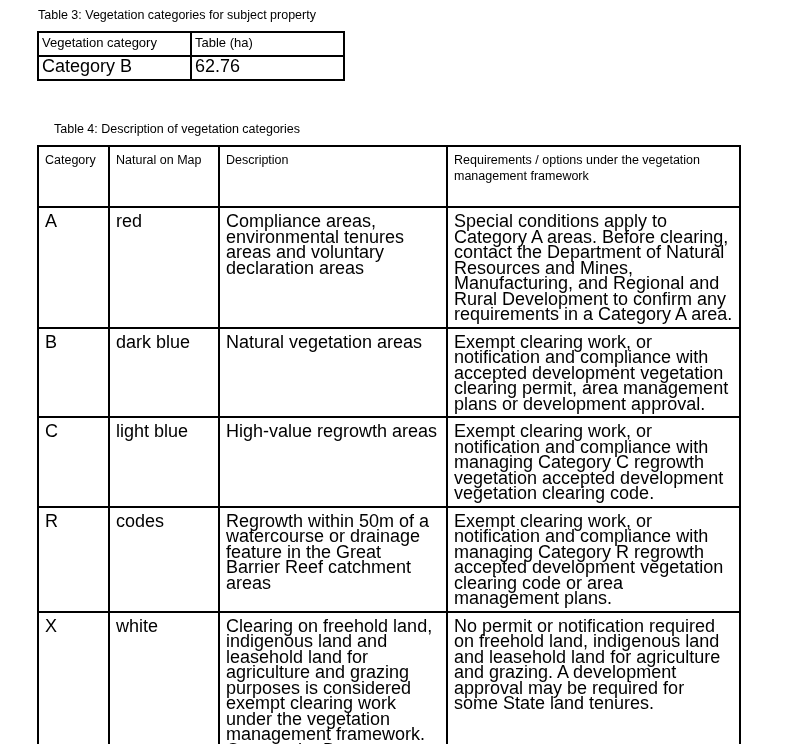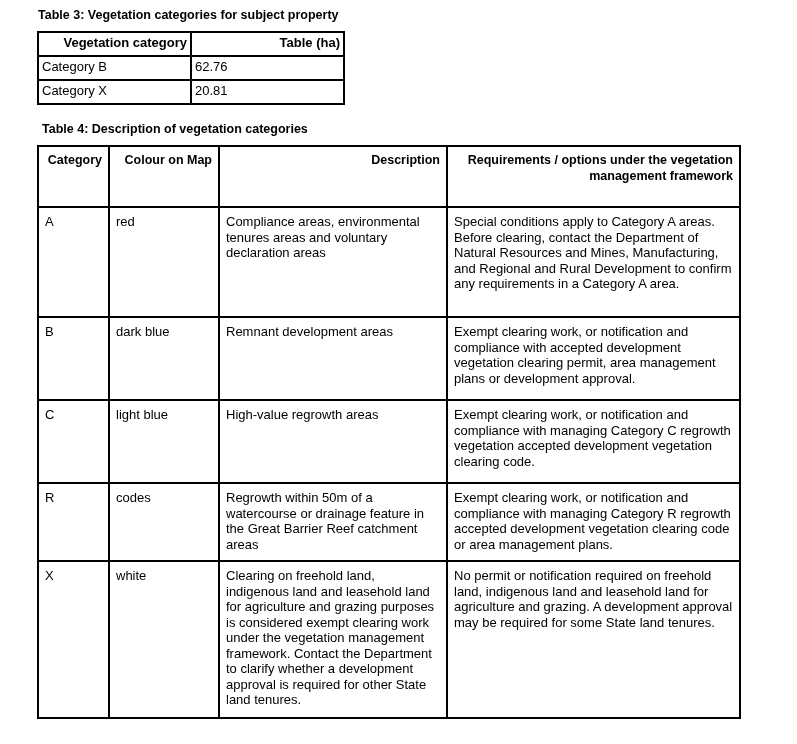--- a/index.html
+++ b/index.html
@@ -11,40 +11,40 @@
     width: 797px;
     height: 744px;
     position: relative;
     font-family: "Liberation Sans", sans-serif;
     color: #000;
     font-size: 12.5px;
     overflow: hidden;
   }
   .caption {
     position: absolute;
-    font-weight: bold;
+    font-weight: normal;
     font-size: 12.5px;
     white-space: nowrap;
   }
   #t3-caption { left: 38px; top: 8px; }
-  #t4-caption { left: 42px; top: 122px; }
+  #t4-caption { left: 54px; top: 122px; }
 
   table {
     position: absolute;
     border-collapse: collapse;
     table-layout: fixed;
   }
   td, th {
     border: 2px solid #000;
     vertical-align: top;
     text-align: left;
-    font-size: 13px;
+    font-size: 18px;
     line-height: 15.5px;
   }
-  th { font-weight: bold; text-align: right; }
+  th { font-weight: normal; }
 
   
   #table3 {
     left: 37px;
     top: 31px;
     width: 306px;
   }
   #table3 th, #table3 td {
     padding: 2px 3px 2px 3px;
     height: 18px;
@@ -80,52 +80,48 @@
   </colgroup>
   <tbody>
       <tr>
     <th>Vegetation category</th>
     <th>Table (ha)</th>
   </tr>
   <tr>
     <td>Category B</td>
     <td>62.76</td>
   </tr>
-  <tr>
-    <td>Category X</td>
-    <td>20.81</td>
-  </tr>
 </tbody>
   </table>
 
 <div id="t4-caption" class="caption">Table 4: Description of vegetation categories</div>
 <table id="table4">
   <colgroup>
     <col style="width:71px">
     <col style="width:110px">
     <col style="width:228px">
     <col style="width:293px">
   </colgroup>
   <tbody>
       <tr class="head">
     <th>Category</th>
-    <th>Colour on Map</th>
+    <th>Natural on Map</th>
     <th>Description</th>
     <th>Requirements / options under the vegetation management framework</th>
   </tr>
   <tr class="r-A">
     <td>A</td>
     <td>red</td>
     <td>Compliance areas, environmental tenures areas and voluntary declaration areas</td>
     <td>Special conditions apply to Category A areas. Before clearing, contact the Department of Natural Resources and Mines, Manufacturing, and Regional and Rural Development to confirm any requirements in a Category A area.</td>
   </tr>
   <tr class="r-B">
     <td>B</td>
     <td>dark blue</td>
-    <td>Remnant development areas</td>
+    <td>Natural vegetation areas</td>
     <td>Exempt clearing work, or notification and compliance with accepted development vegetation clearing permit, area management plans or development approval.</td>
   </tr>
   <tr class="r-C">
     <td>C</td>
     <td>light blue</td>
     <td>High-value regrowth areas</td>
     <td>Exempt clearing work, or notification and compliance with managing Category C regrowth vegetation accepted development vegetation clearing code.</td>
   </tr>
   <tr class="r-R">
     <td>R</td>

